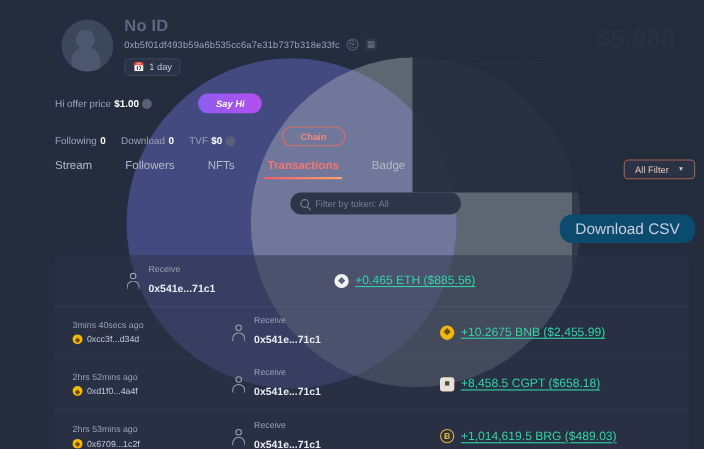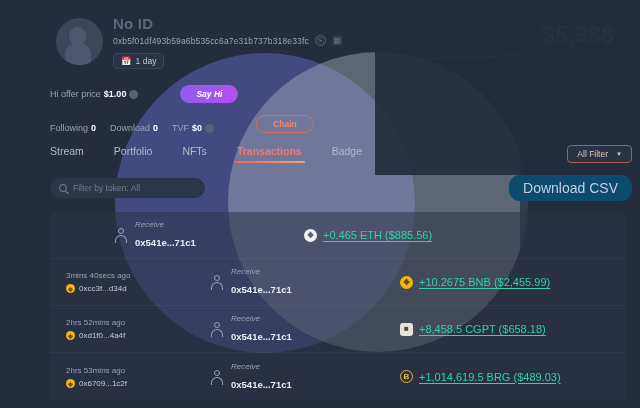--- a/index.html
+++ b/index.html
@@ -272,20 +272,21 @@
   }
   .caret { font-size: 6px; color: #e3c4b8; }
 
   
   .toolbar {
     position: relative;
     z-index: 50;
     display: flex;
     align-items: center;
     padding: 12px 8px 0 50px;
+    flex-direction: column;
   }
   .search {
     width: 155px;
     height: 20px;
     border-radius: 10px;
     background: #2c3purple;
     background: #2d3549;
     display: flex;
     align-items: center;
     gap: 6px;
@@ -378,21 +379,21 @@
     width: 6px; height: 6px; border-radius: 50%;
     border: 1.2px solid #98a0b5;
   }
   .person .pb {
     position: absolute; left: 1px; top: 7px;
     width: 12px; height: 8px;
     border: 1.2px solid #98a0b5;
     border-bottom: none;
     border-radius: 6px 6px 0 0;
   }
-  .to-label { font-size: 8px; color: #9aa3b8; margin-bottom: 3px; font-style: italic; }
+  .to-label { font-size: 8px; color: #9aa3b8; margin-bottom: 3px; }
   .to-addr { font-size: 9.5px; color: #e9ecf4; font-weight: bold; }
 
   .col-amt {
     display: flex;
     align-items: center;
     gap: 6px;
     margin-left: 40px;
   }
   .tok-ico {
     width: 13px; height: 13px;
@@ -474,21 +475,21 @@
         <span>TVF</span>
         <span class="stat-val">$0</span>
         <span class="info-ico"></span>
       </span>
       <button class="btn-follow">Chain</button>
     </div>
   </div>
 
   <div class="tabs">
     <div class="tab">Stream</div>
-    <div class="tab">Portfolio</div>
+    <div class="tab">Followers</div>
     <div class="tab">NFTs</div>
     <div class="tab active">Transactions</div>
     <div class="tab">Badge</div>
 
     <div class="chain-select">
       <span>All Filter</span>
       <span class="caret">▼</span>
     </div>
   </div>
 

